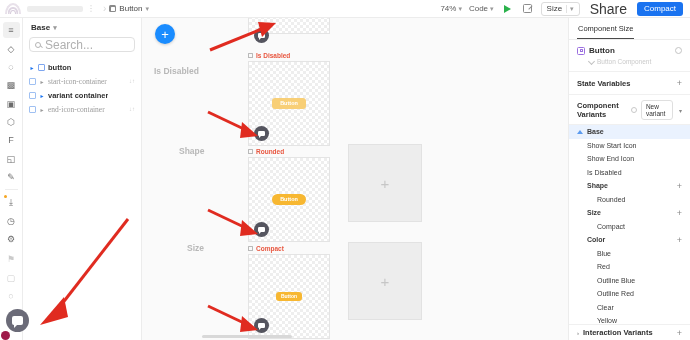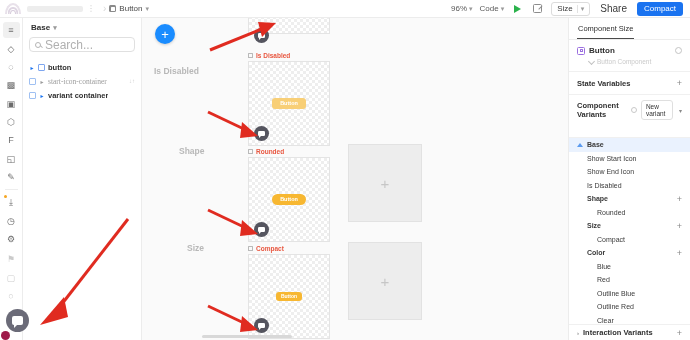--- a/index.html
+++ b/index.html
@@ -50,21 +50,21 @@
   .tb-icon-btn { width: 13px; height: 13px; display: flex; align-items: center; justify-content: center; }
   .play-tri { width:0;height:0;border-left:7px solid #2bb24c;border-top:4.5px solid transparent;border-bottom:4.5px solid transparent;}
   .share-box { width: 9px; height: 9px; border: 1.2px solid #8c8c8c; border-radius: 1.5px; position: relative;}
   .share-box::after{content:"";position:absolute;width:5px;height:1.2px;background:#8c8c8c;transform:rotate(-45deg);top:2px;left:4px;}
   .btn-sm {
     font-size: 8px; color: #3a3a3a; background: #fff;
     border: 1px solid #dcdcdc; border-radius: 3px;
     padding: 2px 5px; height: 14px; display: flex; align-items: center; gap:3px;
   }
   .btn-split { border-left: 1px solid #e2e2e2; padding-left:3px; margin-left:1px; }
-  .btn-plain { font-size: 10px; color: #3a3a3a; padding: 2px 3px; }
+  .btn-plain { font-size: 14px; color: #3a3a3a; padding: 2px 3px; }
   .btn-primary {
     font-size: 8px; color: #fff; background: #1a73f0;
     border-radius: 3px; padding: 2px 7px; height: 14px;
     display: flex; align-items: center;
   }
 
   
   .body { flex: 1; display: flex; min-height: 0; position: relative; }
 
   
@@ -231,21 +231,21 @@
     <span class="bc-dots">⋮</span>
     <span class="bc-sep">›</span>
     <div class="bc-chip">
       <span class="chip-ico"></span>
       <span>Button</span>
       <span class="caret">▾</span>
     </div>
 
     <div class="topbar-right">
       <div class="tb-text">
-        <span>96%</span>
+        <span>74%</span>
         <span class="caret">▾</span>
       </div>
       <div class="tb-text">
         <span>Code</span>
         <span class="caret">▾</span>
       </div>
       <div class="tb-icon-btn">
         <div class="play-tri"></div>
       </div>
       <div class="tb-icon-btn">
@@ -310,20 +310,27 @@
         <span class="lico frame"></span>
         <span class="lname dim">start-icon-container</span>
         <span class="lrt">↓↑</span>
       </div>
       <div class="layer-row">
         <span class="indent"></span>
         <span class="arrow">▸</span>
         <span class="lico frame"></span>
         <span class="lname strong">variant container</span>
       </div>
+      <div class="layer-row">
+        <span class="indent"></span>
+        <span class="arrow mute">▸</span>
+        <span class="lico frame"></span>
+        <span class="lname dim">end-icon-container</span>
+        <span class="lrt">↓↑</span>
+      </div>
     </div>
 
     <div class="canvas">
 
       <div class="add-fab">+</div>
 
       <div class="cat-label" style="left:12px; top:48px;">Is Disabled</div>
       <div class="cat-label" style="left:37px; top:128px;">Shape</div>
       <div class="cat-label" style="left:45px; top:225px;">Size</div>
 
@@ -426,21 +433,21 @@
         </div>
       </div>
 
       <div class="rsec">
         <div class="row-head">
           <span>State Variables</span>
           <span class="plus">+</span>
         </div>
       </div>
 
-      <div class="rsec" style="padding-top:5px;padding-bottom:17px;">
+      <div class="rsec" style="padding-top:5px;padding-bottom:4px;">
         <div class="ctrl-row">
           <span style="font-size:7.5px;font-weight:bold;color:#2f2f2f;">Component Variants</span>
           <span class="ring"></span>
           <span class="new-variant">
             <span>New variant</span>
           </span>
           <span class="nv-caret">▾</span>
         </div>
       </div>
 

